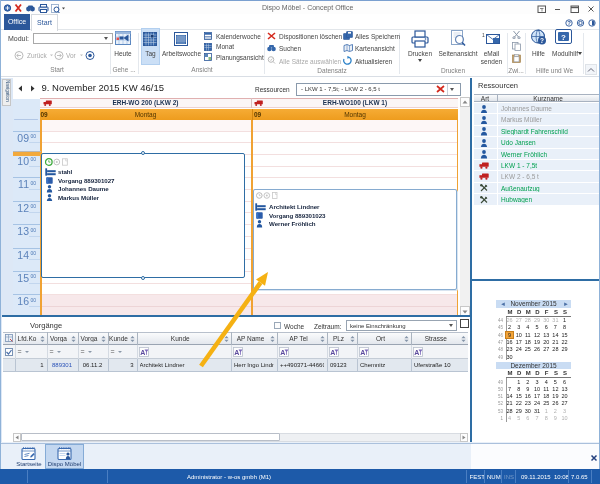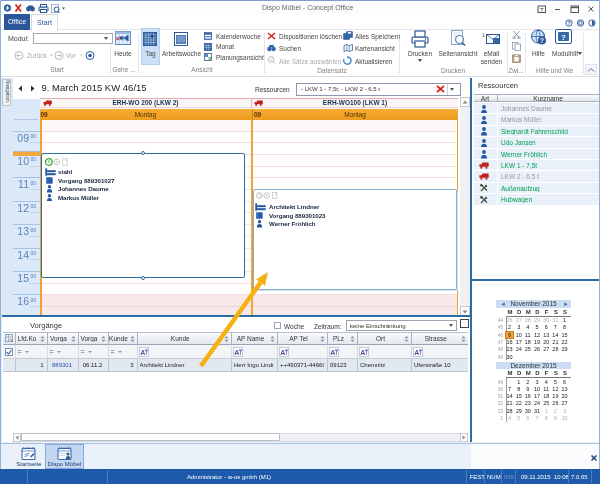--- a/index.html
+++ b/index.html
@@ -254,21 +254,21 @@
 <div class="a" style="left:1px;top:78px;width:12px;height:365px;background:#dde8f6;"></div>
 <div class="a" style="left:2px;top:78.5px;width:9px;height:27px;background:#efefef;border:1px solid #c6c6c6;overflow:hidden;"></div>
 <div class="a" style="left:3.5px;top:79.5px;width:6px;height:25px;font-size:4.6px;color:#39587e;writing-mode:vertical-rl;overflow:hidden;">Navigation</div>
 
 <div id="sched" class="a" style="left:13px;top:78px;width:458px;height:239px;background:#fff;"></div>
 
 <svg class="a" style="left:18px;top:85px;" width="18" height="7" viewBox="0 0 18 7">
     <path d="M4 0.5v6L0.5 3.5z" fill="#333"></path>
     <path d="M13 0.5v6l3.5-3z" fill="#333"></path>
   </svg>
-<div class="a" style="left:41.5px;top:82px;font-size:9.5px;color:#222;">9. March 2015 KW 46/15</div>
+<div class="a" style="left:41.5px;top:82px;font-size:9.5px;color:#222;">9. November 2015 KW 46/15</div>
 <div class="a" style="left:255px;top:85.5px;font-size:6.5px;color:#333;">Ressourcen</div>
 <div class="a" style="left:296px;top:82.5px;width:165px;height:13px;border:1px solid #8a9aac;background:#fff;"></div>
 <div class="a" style="left:301px;top:86px;font-size:6px;color:#333;">- LKW 1 - 7,5t; - LKW 2 - 6,5 t</div>
 <svg class="a" style="left:436px;top:85px;" width="9" height="8" viewBox="0 0 9 8">
     <path d="M1 1l7 6M8 1l-7 6" stroke="#d42a1e" stroke-width="1.7"></path>
   </svg>
 <div class="a" style="left:447px;top:83.5px;width:1px;height:11px;background:#c8d0da;"></div>
 <div class="a" style="left:450px;top:88px;width:0;height:0;border-left:2.5px solid transparent;border-right:2.5px solid transparent;border-top:3px solid #555;"></div>
 
 <div class="a" style="left:40px;top:98px;width:418px;height:10px;background:#fbf6f6;border-top:1px solid #e0b0b0;border-bottom:1px solid #ecd2d2;"></div>

